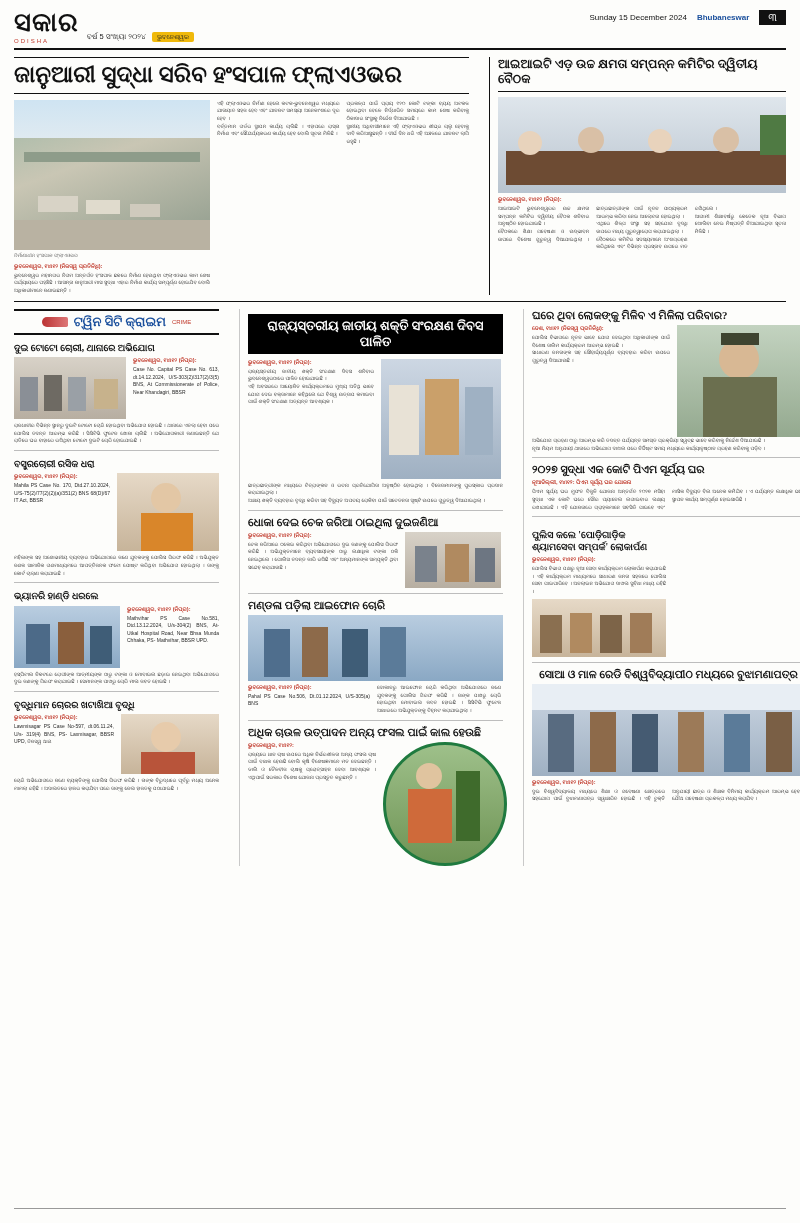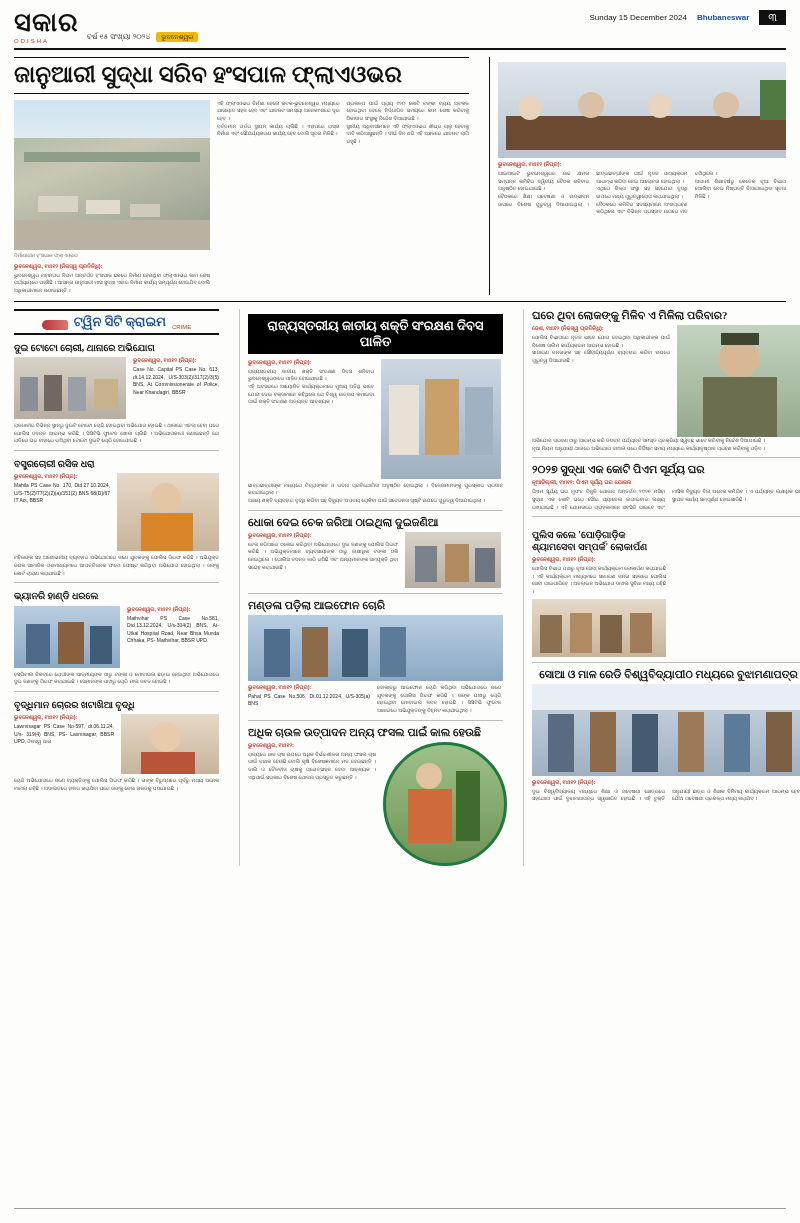--- a/index.html
+++ b/index.html
@@ -17,21 +17,21 @@
   .lead-head{font-family:"Liberation Serif",serif;font-weight:bold;font-size:23px;line-height:1.12;color:#111;border-top:1px solid #111;border-bottom:1px solid #111;padding:4px 0 5px;margin:0 0 6px;}
   .sec-head{font-family:"Liberation Serif",serif;font-weight:bold;font-size:12.5px;line-height:1.2;color:#111;margin:0 0 4px;}
   .sub-head{font-family:"Liberation Serif",serif;font-weight:bold;font-size:11px;line-height:1.2;color:#111;margin:0 0 3px;}
   .small-head{font-family:"Liberation Serif",serif;font-weight:bold;font-size:9.5px;line-height:1.2;margin:8px 0 3px;color:#111;}
   .byline{font-size:5.6px;font-weight:bold;color:#c0392b;margin-bottom:2px;}
   .body-txt{font-size:5.1px;line-height:1.5;color:#2a2a2a;text-align:justify;}
   .rule{border-top:1px solid #111;margin:6px 0;}
   .thin{border-top:1px solid #bdbdbd;margin:5px 0;}
   .photo{background:#cfd6d2;position:relative;overflow:hidden;}
   .cap{font-size:5px;color:#555;margin-top:2px;}
-  .crime-banner{display:flex;align-items:flex-end;justify-content:center;gap:6px;border-top:2px solid #111;border-bottom:2px solid #111;padding:3px 0;margin-bottom:5px;}
+  .crime-banner{display:flex;align-items:center;justify-content:center;gap:6px;border-top:2px solid #111;border-bottom:2px solid #111;padding:3px 0;margin-bottom:5px;}
   .crime-title{font-family:"Liberation Serif",serif;font-weight:bold;font-size:13px;color:#1a4f9c;}
   .green-bar{background:#000000;color:#fff;font-family:"Liberation Serif",serif;font-weight:bold;font-size:13px;text-align:center;padding:4px 6px;margin:5px 0;}
   .txtcols2{column-count:2;column-gap:7px;}
   .txtcols3{column-count:3;column-gap:7px;}
   .colA{width:206px;}
   .colB{width:262px;}
   .colC{width:282px;}
   .circ{border-radius:50%;overflow:hidden;}
   .flexrow{display:flex;gap:7px;}
   .footer-line{position:absolute;left:14px;right:14px;bottom:14px;border-top:1px solid #999;}
@@ -50,21 +50,21 @@
 
 <div class="page">
 
   <div class="masthead">
     <div class="logo-wrap">
       <div>
         <div class="logo">ସକାର</div>
         <div class="logo-sub">ODISHA</div>
       </div>
       <div class="mast-mid">
-        <span>ବର୍ଷ ୧୫ ସଂଖ୍ୟା ୨୦୨୪</span>
+        <span>ବର୍ଷ 5 ସଂଖ୍ୟା ୨୦୨୪</span>
         <span class="mast-chip">ଭୁବନେଶ୍ୱର</span>
       </div>
     </div>
     <div class="mast-right">
       <span>Sunday 15 December 2024</span>
       <span class="city">Bhubaneswar</span>
       <span class="pagebox">୩</span>
     </div>
   </div>
 
@@ -89,20 +89,21 @@
         <div style="width:252px" class="txtcols2">
           <div class="body-txt">ଏହି ଫ୍ଲାଏଓଭର ନିର୍ମାଣ ହେଲେ କଟକ-ଭୁବନେଶ୍ୱର ମଧ୍ୟରେ ଯାତାୟାତ ସହଜ ହେବ ଏବଂ ଯାନଜଟ ସମସ୍ୟା ଅନେକାଂଶରେ ଦୂର ହେବ ।</div>
           <div class="body-txt">ବର୍ତ୍ତମାନ ଗର୍ଡର ସ୍ଥାପନ କାର୍ଯ୍ୟ ଚାଲିଛି । ଏହାପରେ ରାସ୍ତା ନିର୍ମାଣ ଏବଂ ସୌନ୍ଦର୍ଯ୍ୟକରଣ କାର୍ଯ୍ୟ ହେବ ବୋଲି ସୂଚନା ମିଳିଛି ।</div>
           <div class="body-txt">ପ୍ରକଳ୍ପ ପାଇଁ ପ୍ରାୟ ୧୨୦ କୋଟି ଟଙ୍କା ବ୍ୟୟ ଅଟକଳ ହୋଇଥିବା ବେଳେ ନିର୍ଦ୍ଧାରିତ ସମୟରେ କାମ ଶେଷ କରିବାକୁ ଠିକାଦାର ସଂସ୍ଥାକୁ ନିର୍ଦ୍ଦେଶ ଦିଆଯାଇଛି ।</div>
           <div class="body-txt">ସ୍ଥାନୀୟ ଅଧିବାସୀମାନେ ଏହି ଫ୍ଲାଏଓଭର ଶୀଘ୍ର ଚାଲୁ ହେବାକୁ ଦାବି କରିଆସୁଛନ୍ତି । ଦୀର୍ଘ ଦିନ ଧରି ଏହି ଅଞ୍ଚଳରେ ଯାନଜଟ ଲାଗି ରହୁଛି ।</div>
         </div>
       </div>
     </div>
 
     <div style="width:300px;padding-left:8px;border-left:1px solid #111">
+      <h2 class="sec-head" style="border-bottom:1px solid #111;padding-bottom:4px">ଆଇଆଇଟି ଏଡ଼ ଉଚ୍ଚ କ୍ଷମତା ସମ୍ପନ୍ନ କମିଟିର ଦ୍ୱିତୀୟ ବୈଠକ</h2>
       <div class="photo ph-room" style="height:96px;margin:5px 0 3px">
         <div class="ovl" style="left:8px;top:54px;width:284px;height:34px;background:#6d4b33"></div>
         <div class="ovl" style="left:20px;top:34px;width:24px;height:24px;border-radius:50%;background:#e8d3bc"></div>
         <div class="ovl" style="left:80px;top:30px;width:26px;height:26px;border-radius:50%;background:#d9c0a6"></div>
         <div class="ovl" style="left:150px;top:32px;width:24px;height:24px;border-radius:50%;background:#e8d3bc"></div>
         <div class="ovl" style="left:215px;top:30px;width:26px;height:26px;border-radius:50%;background:#d9c0a6"></div>
         <div class="ovl" style="left:262px;top:18px;width:30px;height:40px;background:#4f7a43"></div>
       </div>
       <div class="byline">ଭୁବନେଶ୍ୱର, ୧୪ା୧୨ (ନିପ୍ର):</div>
       <div class="txtcols3">

